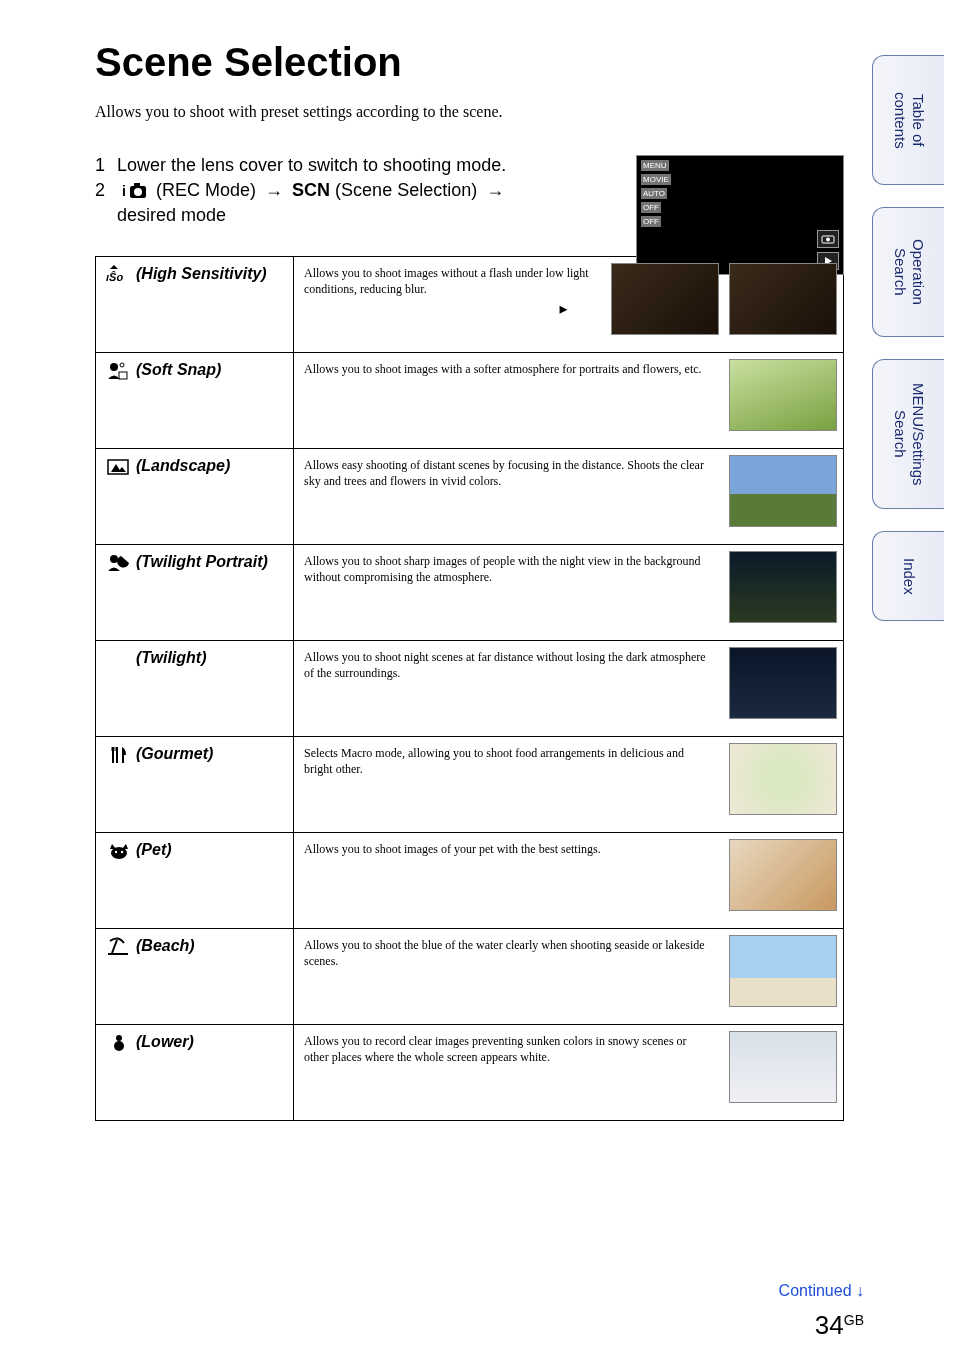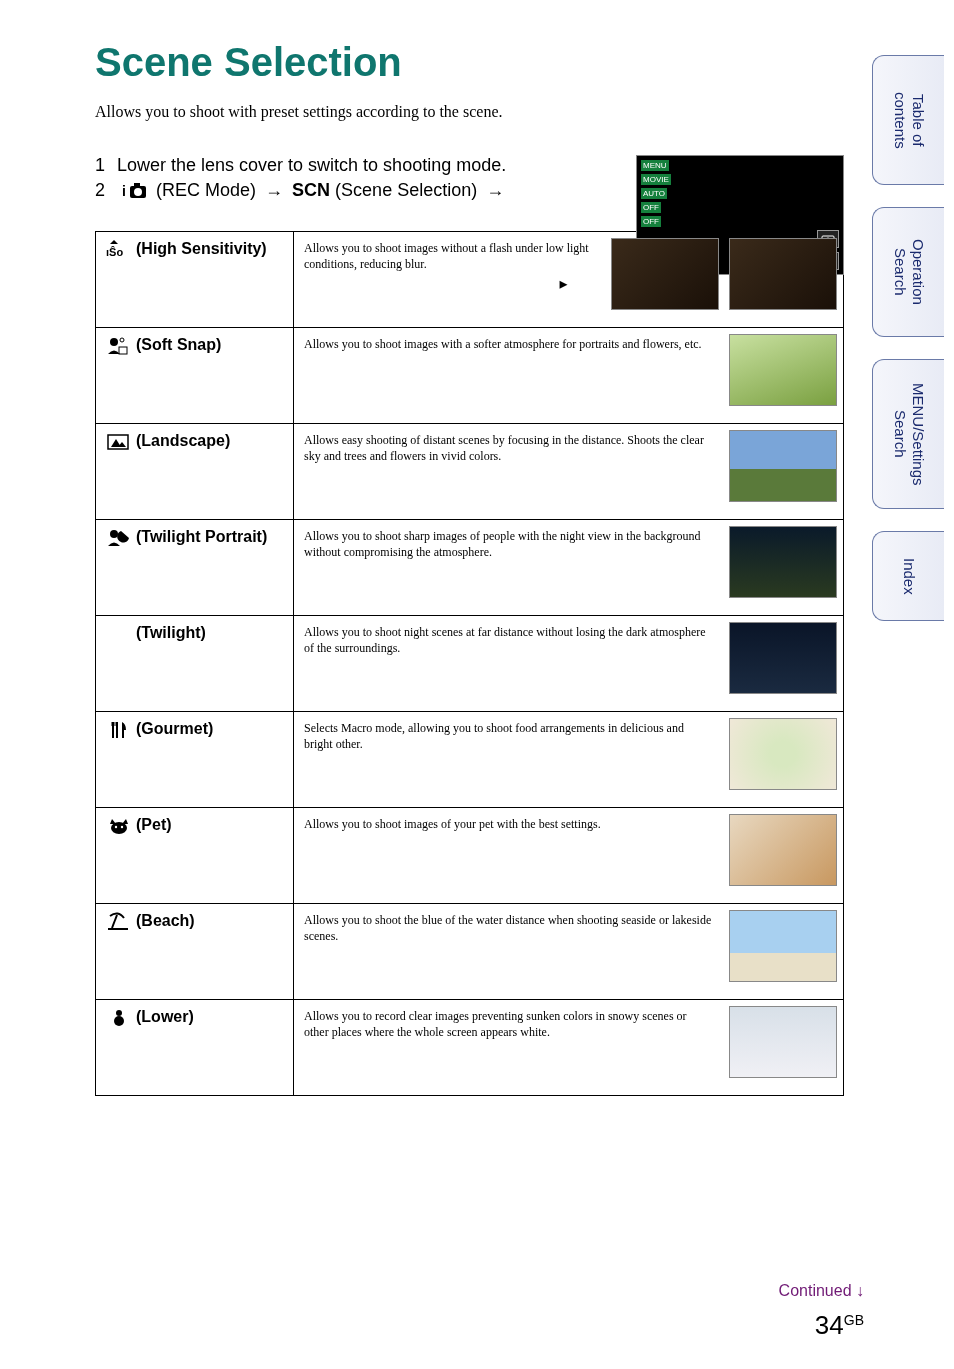--- a/index.html
+++ b/index.html
@@ -8,21 +8,21 @@
     background: #fff;
     width: 954px;
     height: 1369px;
     position: relative;
   }
   .page {
     padding: 40px 110px 30px 95px;
     position: relative;
   }
   h1 {
-    color: #0f766e;
+    color: #000000;
     font-size: 40px;
     font-weight: bold;
     margin-bottom: 18px;
     font-family: Arial, Helvetica, sans-serif;
   }
   .intro {
     font-family: Georgia, "Times New Roman", serif;
     font-size: 16px;
     margin-bottom: 34px;
   }
@@ -75,21 +75,21 @@
     padding: 4px;
   }
   .sb-left {
     display: flex;
     flex-direction: column;
     gap: 3px;
   }
   .sb-item {
     color: #fff;
     font-size: 8px;
-    background: #15803d;
+    background: #737373;
     padding: 1px 2px;
     width: fit-content;
   }
   .sb-right {
     position: absolute;
     right: 4px;
     bottom: 4px;
     display: flex;
     flex-direction: column;
     gap: 4px;
@@ -110,20 +110,21 @@
     border-collapse: collapse;
     table-layout: fixed;
   }
   table.modes td {
     border: 1px solid #000;
     padding: 8px 10px 10px 10px;
     vertical-align: top;
   }
   table.modes td.name-cell {
     width: 198px;
+    font-style: italic;
   }
   table.modes td.desc-cell {
     position: relative;
     height: 96px;
   }
   .mode-name {
     font-weight: bold;
     font-size: 16px;
     display: inline-flex;
     align-items: flex-start;
@@ -186,21 +187,21 @@
     padding: 8px 0;
     line-height: 1.2;
   }
   .footer {
     position: absolute;
     bottom: 28px;
     right: 90px;
     text-align: right;
   }
   .continued {
-    color: #701a75;
+    color: #1d4ed8;
     font-size: 16px;
   }
   .pagenum {
     font-size: 26px;
     margin-top: 10px;
   }
   .pagenum .gb {
     font-size: 14px;
     vertical-align: top;
     position: relative;
@@ -238,20 +239,21 @@
             <rect x="10" y="4" width="16" height="12" rx="2" fill="#000"></rect>
             <rect x="14" y="1" width="6" height="4" fill="#000"></rect>
             <circle cx="18" cy="10" r="4" fill="#fff"></circle>
           </svg>
         </span>
         <span>(REC Mode)</span>
         <span class="arrow">→</span>
         <span class="scn-text">SCN</span>
         <span>(Scene Selection)</span>
         <span class="arrow">→</span>
+        <span class="sub">desired mode</span>
       </span>
     </div>
 
     <div class="screenshot-box">
       <div class="sb-left">
         <div class="sb-item">MENU</div>
         <div class="sb-item">MOVIE</div>
         <div class="sb-item">AUTO</div>
         <div class="sb-item">OFF</div>
         <div class="sb-item">OFF</div>
@@ -418,21 +420,21 @@
             <svg width="26" height="20" viewBox="0 0 26 20">
                   <path d="M4 4 Q12 -2 18 6" fill="none" stroke="#000" stroke-width="2"></path>
                   <line x1="11" y1="3" x2="6" y2="16" stroke="#000" stroke-width="2"></line>
                   <line x1="2" y1="17" x2="22" y2="17" stroke="#000" stroke-width="2"></line>
                 </svg>
           </span>
           <span>(Beach)</span>
         </span>
       </td>
       <td class="desc-cell">
-        <div class="mode-desc">Allows you to shoot the blue of the water distance when shooting seaside or lakeside scenes.</div>
+        <div class="mode-desc">Allows you to shoot the blue of the water clearly when shooting seaside or lakeside scenes.</div>
         <div class="thumb bg-beach"></div>
       </td>
     </tr>
 
     <tr>
       <td class="name-cell">
         <span class="mode-name">
           <span class="mode-icon">
             <svg width="22" height="20" viewBox="0 0 22 20">
                   <circle cx="11" cy="5" r="3" fill="#000"></circle>

